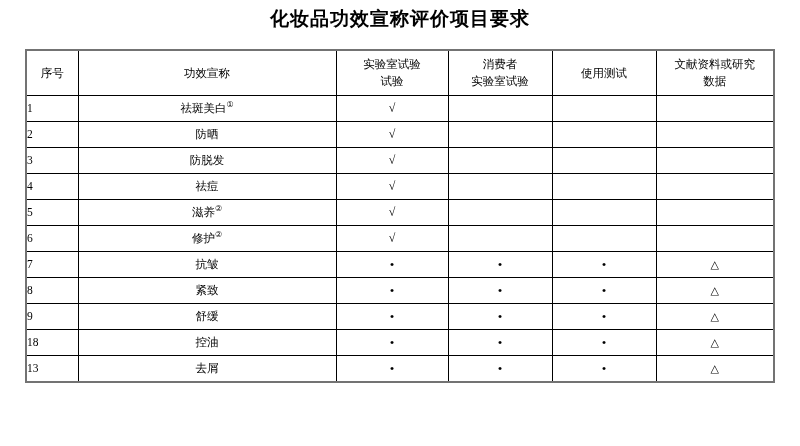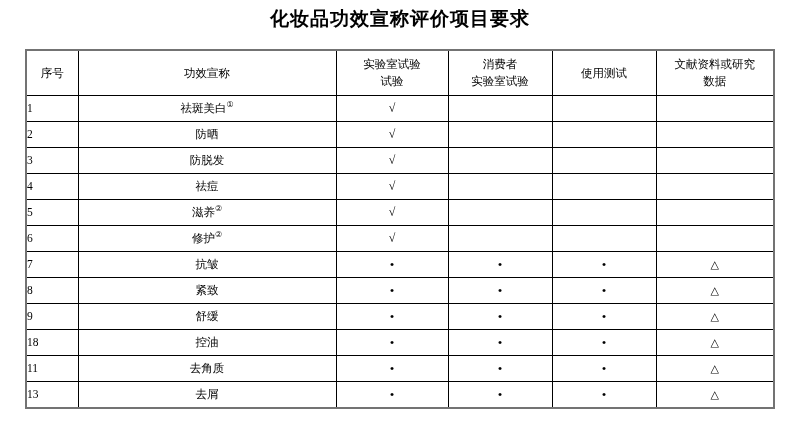--- a/index.html
+++ b/index.html
@@ -211,28 +211,20 @@
         </tr>
         <tr>
           <td class="col-no">18</td>
           <td class="col-name"><span class="name-inner"><span>控油</span><span class="sup"></span></span></td>
           <td class="mark dot">•</td>
           <td class="mark dot">•</td>
           <td class="mark dot">•</td>
           <td class="mark tri">△</td>
         </tr>
         <tr>
-          <td class="col-no">11</td>
-          <td class="col-name"><span class="name-inner"><span>去角质</span><span class="sup"></span></span></td>
-          <td class="mark dot">•</td>
-          <td class="mark dot">•</td>
-          <td class="mark dot">•</td>
-          <td class="mark tri">△</td>
-        </tr>
-        <tr>
           <td class="col-no">13</td>
           <td class="col-name"><span class="name-inner"><span>去屑</span><span class="sup"></span></span></td>
           <td class="mark dot">•</td>
           <td class="mark dot">•</td>
           <td class="mark dot">•</td>
           <td class="mark tri">△</td>
         </tr>
       </tbody>
   </table>
 

